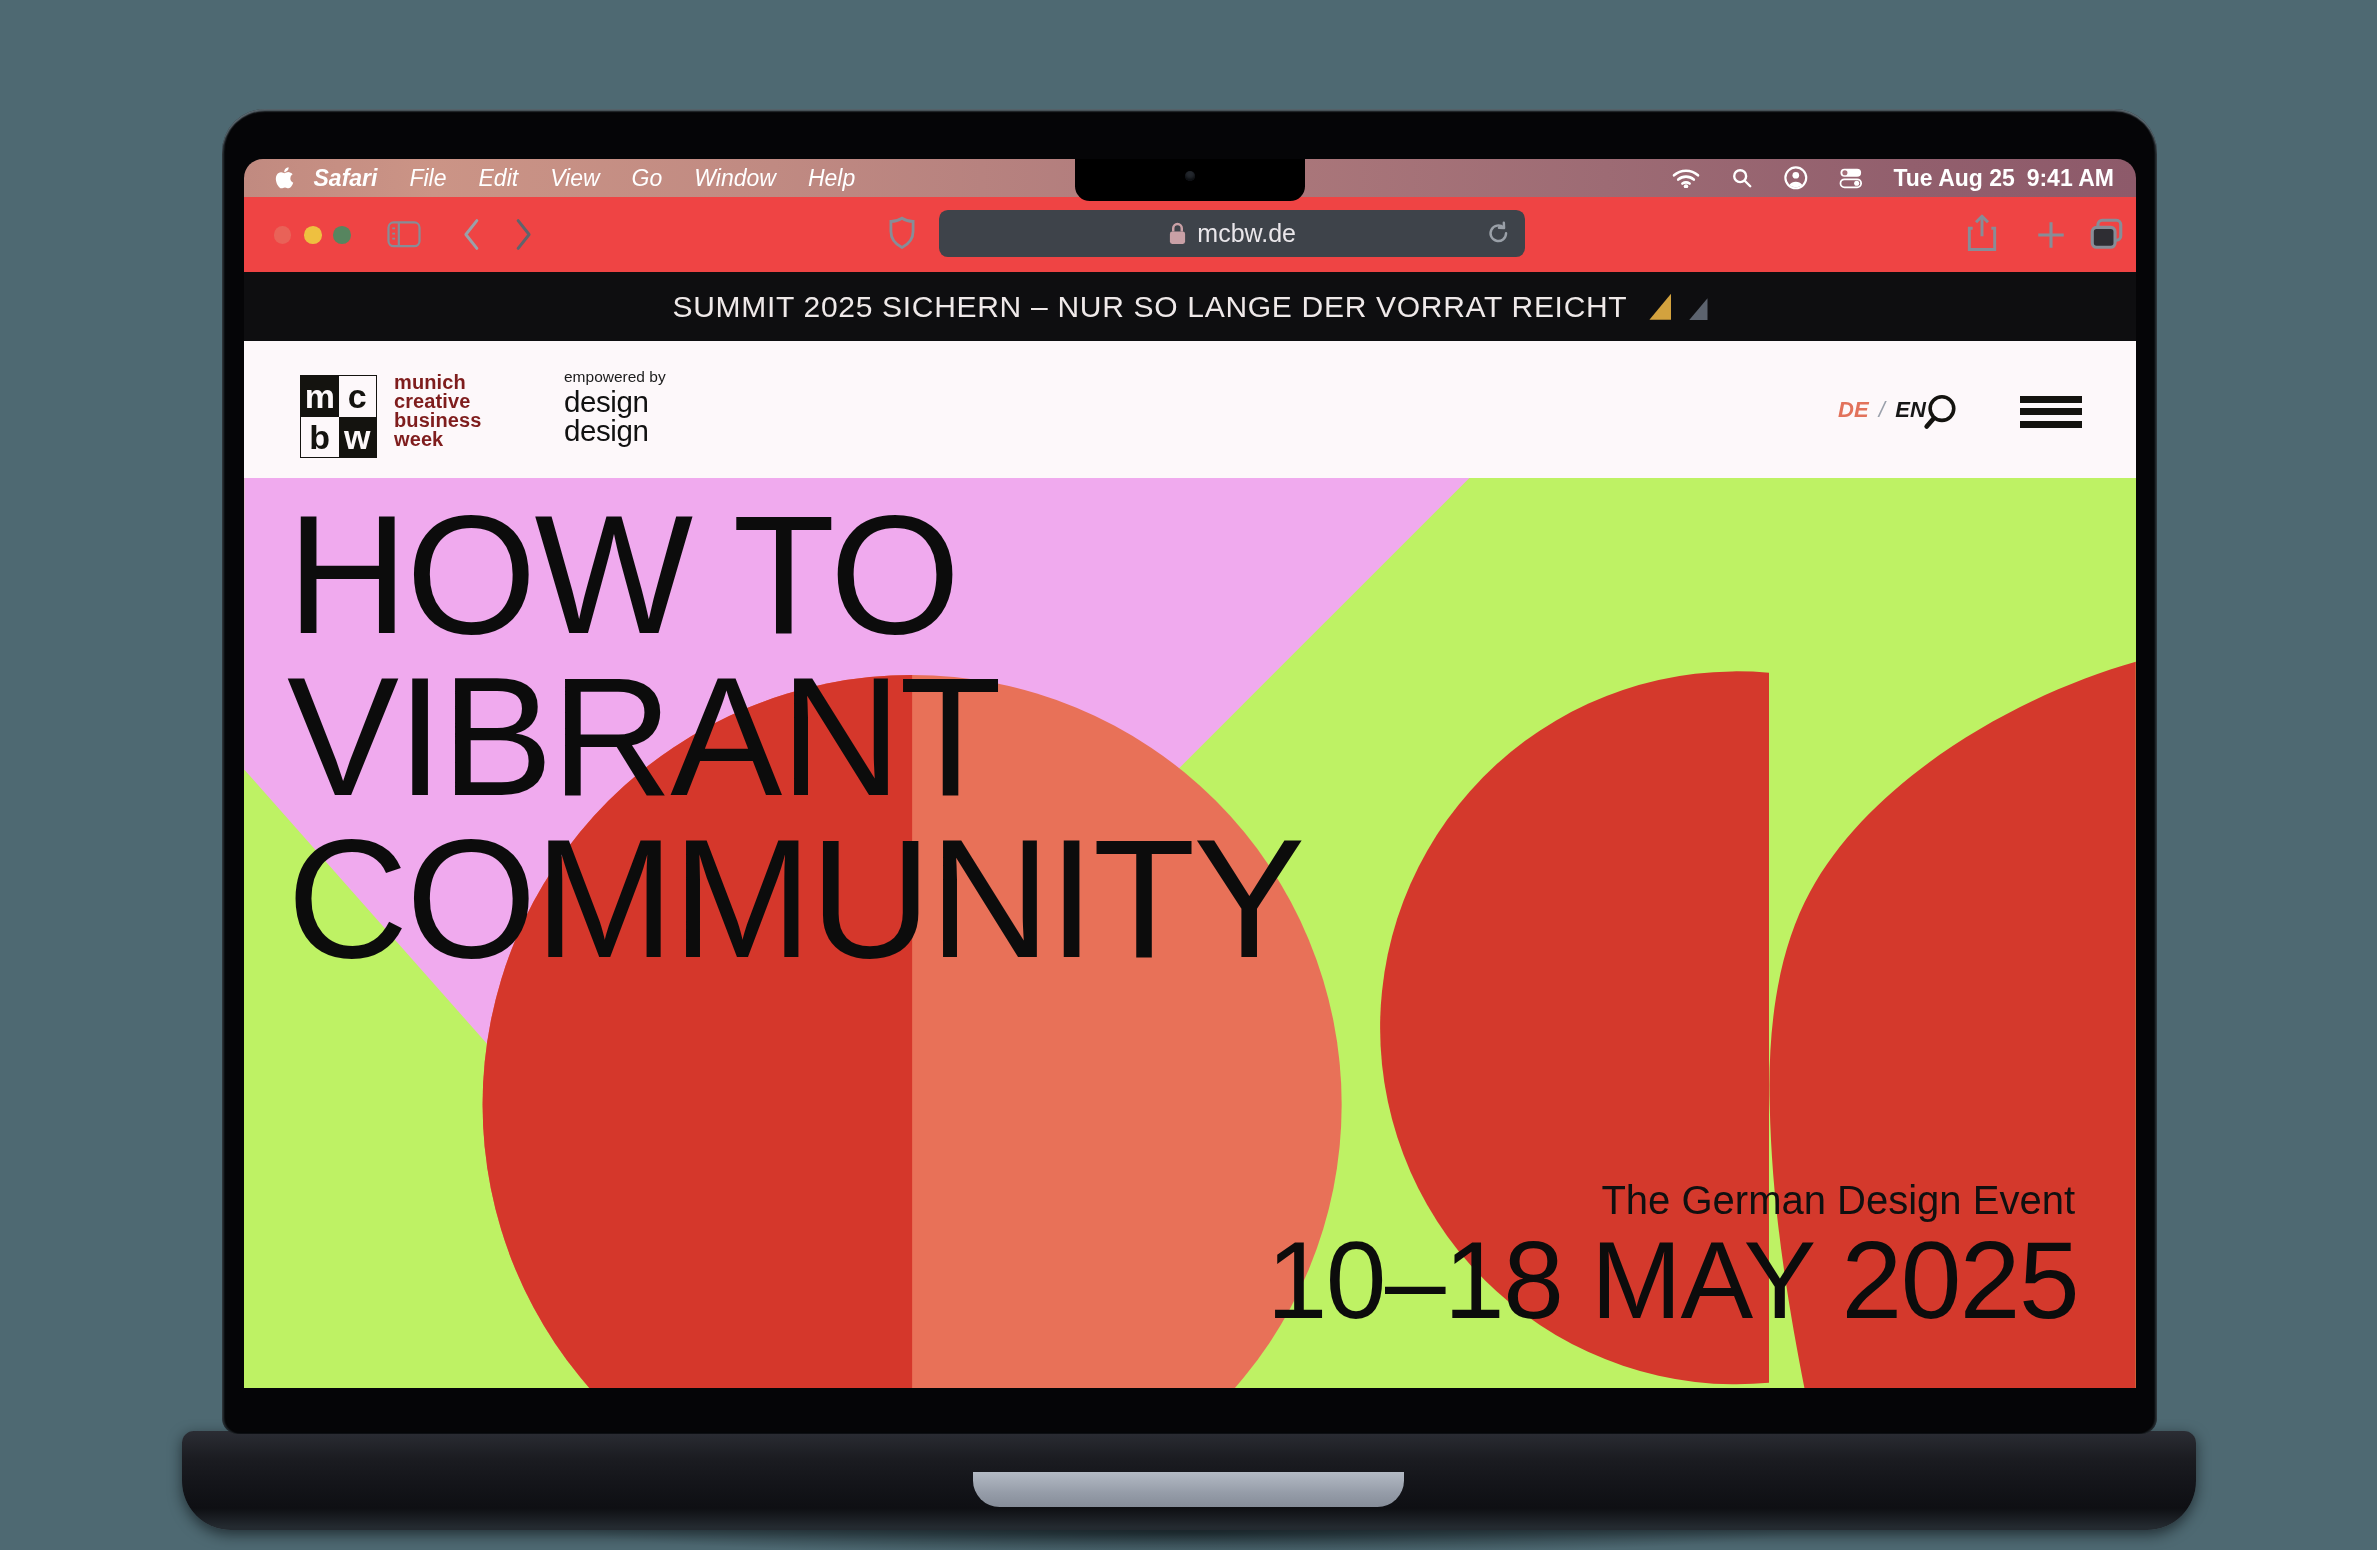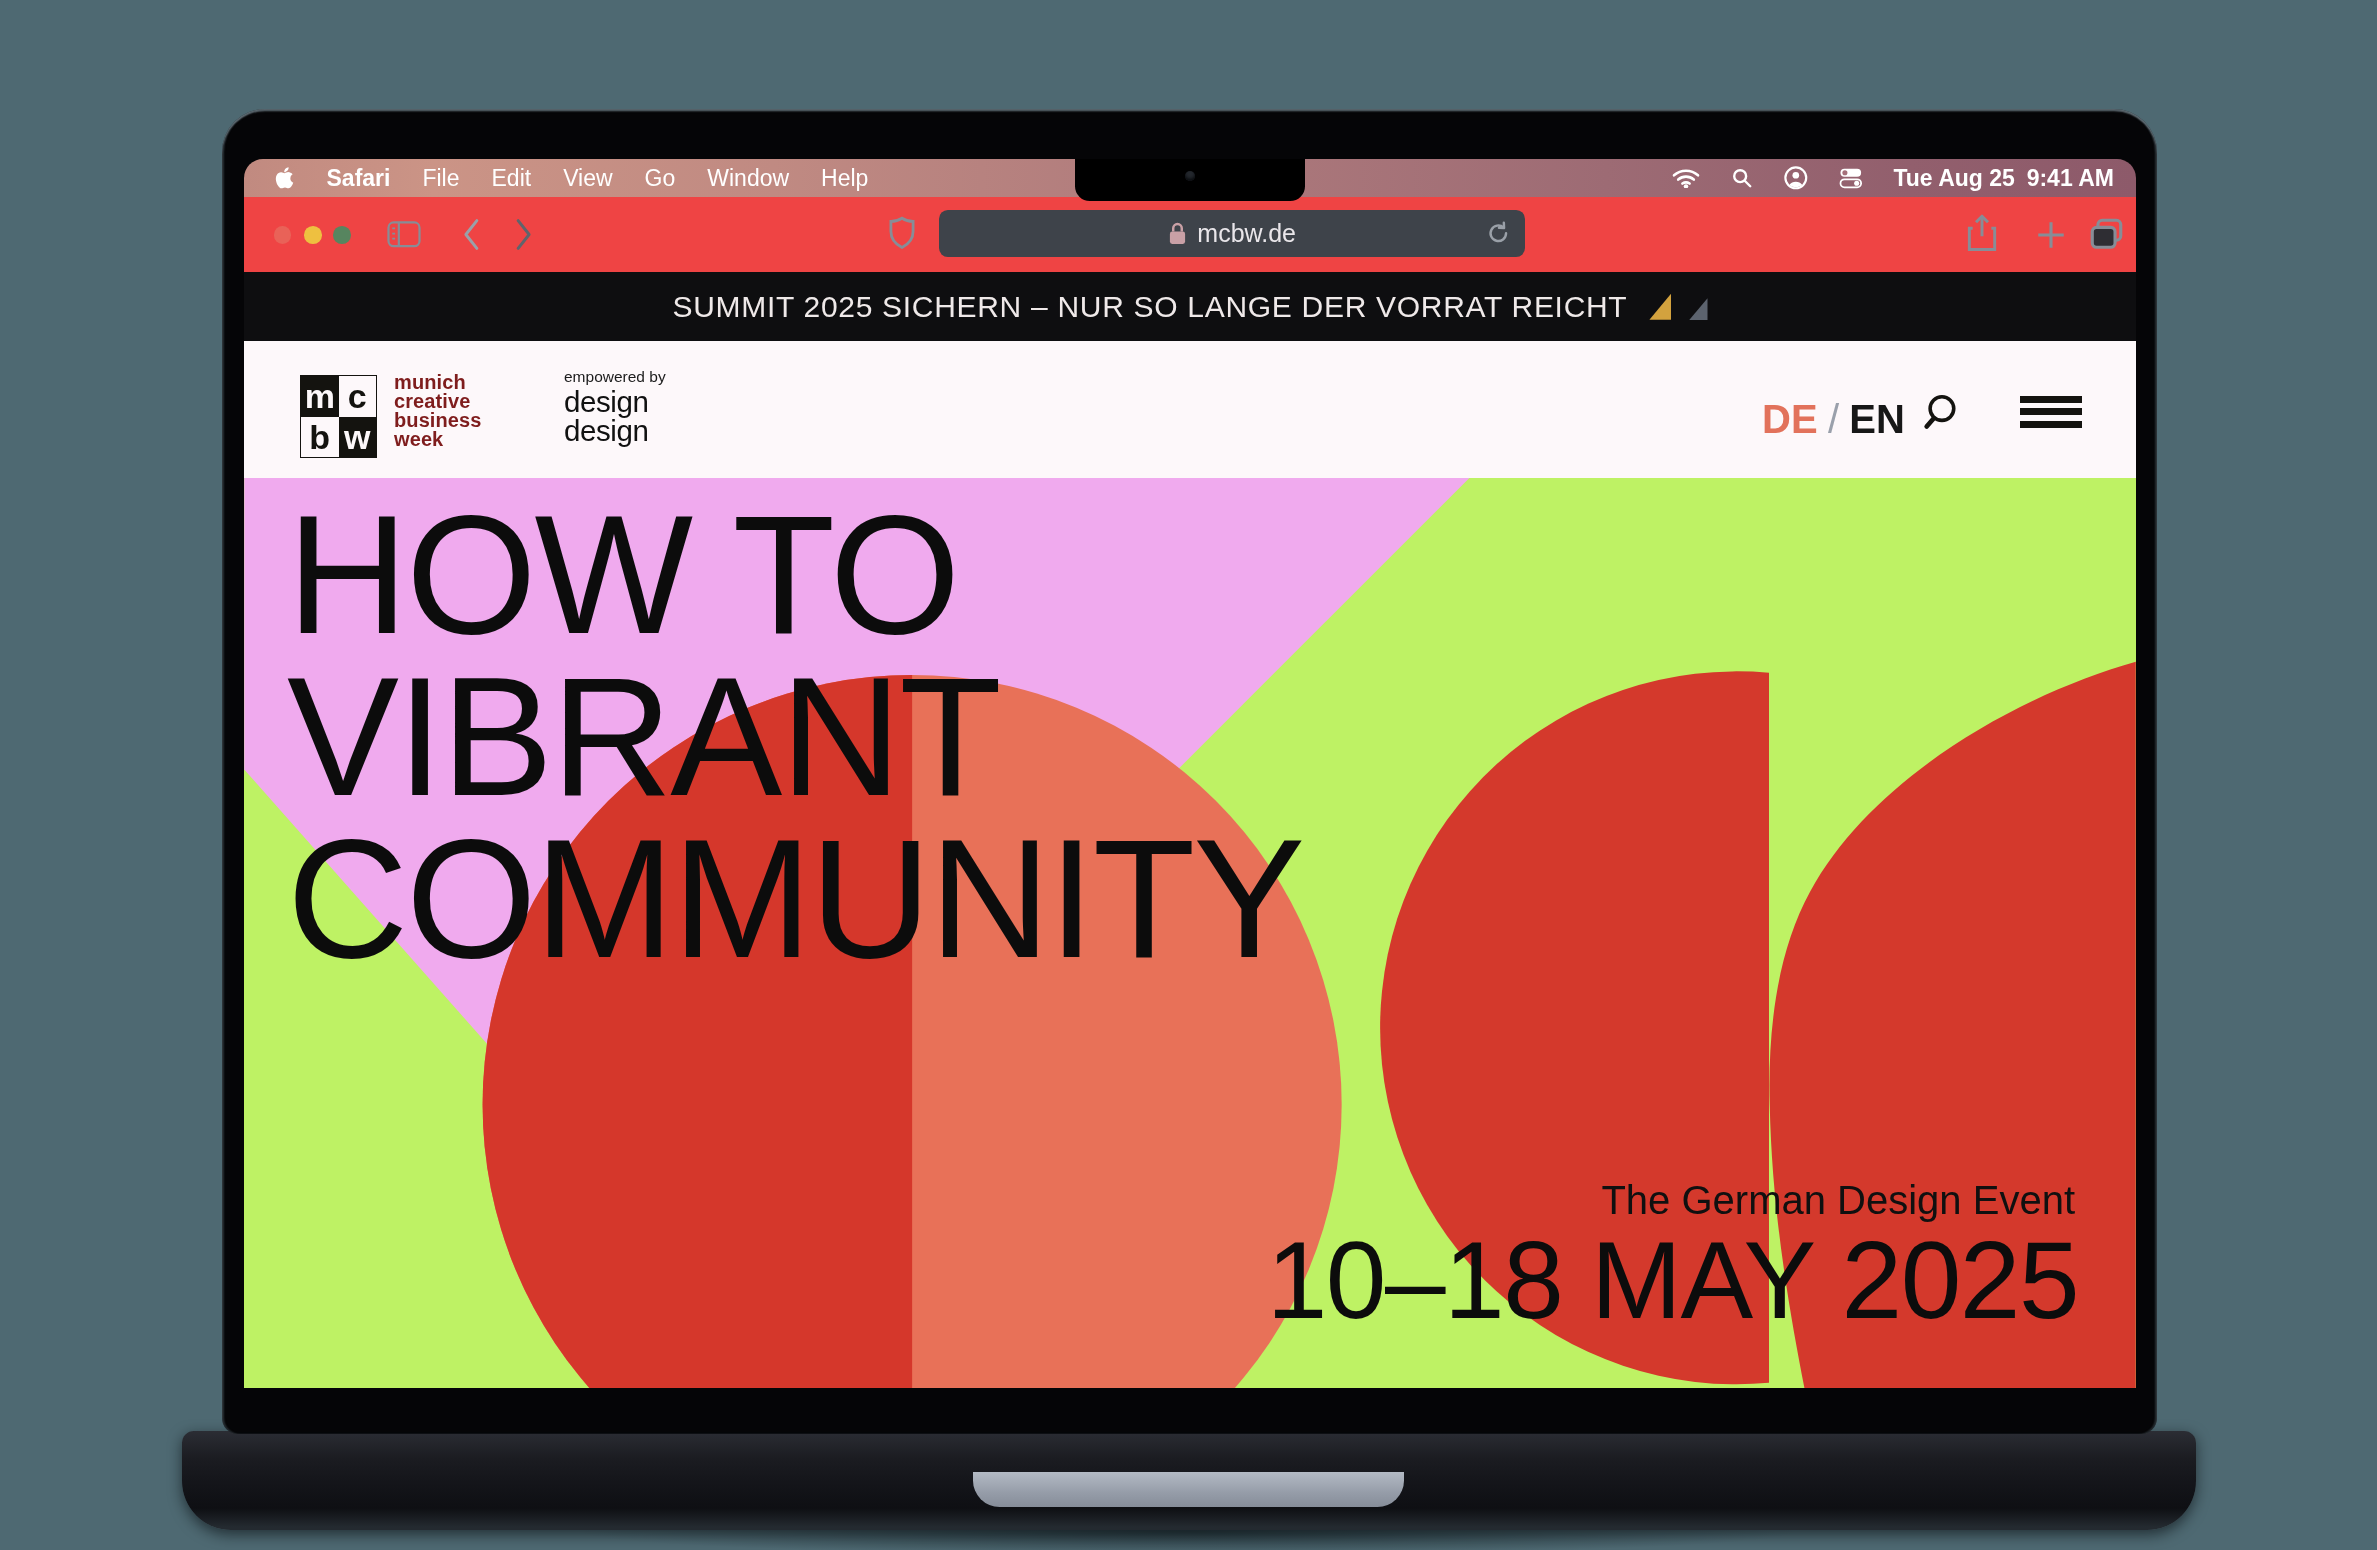--- a/index.html
+++ b/index.html
@@ -15,21 +15,21 @@
     background:linear-gradient(#b3bac4,#959ca8 60%,#868d99);}
   .lid{left:222px;top:109px;width:1935px;height:1325px;background:#050507;
     border-radius:43px 43px 16px 16px;box-shadow:inset 0 2.2px 1.5px rgba(150,170,180,.55),inset 2.2px 0 1.5px rgba(90,105,115,.35),inset -2.2px 0 1.5px rgba(90,105,115,.35);}
   .screen{left:22px;top:50px;width:1892px;height:1229px;border-radius:19px 19px 0 0;overflow:hidden;background:#000;}
   .notch{left:50%;top:0;width:230px;height:42px;margin-left:-115px;background:#000;border-radius:0 0 14.8px 14.8px;z-index:40;}
   .cam{left:50%;top:11.8px;width:10.3px;height:10.3px;margin-left:-5.2px;border-radius:50%;background:#23272d;box-shadow:inset 0 -2.2px 3px #0a0c0f;}
   
   .menubar{position:relative;height:38px;display:flex;align-items:center;padding:0 22px 0 29.5px;box-sizing:border-box;
     background:linear-gradient(90deg,#c18a80 0%,#cb9486 10%,#c08a82 28%,#ae7a7c 50%,#9d6b74 72%,#925f6d 88%,#8d5a6a 100%);
     color:#fff;font-size:23px;}
-  .menubar .mitems{display:flex;gap:32px;align-items:center;margin-left:33px;}
+  .menubar .mitems{display:flex;gap:32px;align-items:center;margin-left:20px;font-style:italic;}
   .menubar .mitem{font-weight:500;}
   .menubar .mitem.app{font-weight:700;}
   .mstatus{margin-left:auto;display:flex;align-items:center;gap:31px;}
   .mclock{display:flex;gap:11.8px;font-weight:600;}
   
   .toolbar{position:relative;height:75px;background:#ef4444;}
   .tl{width:17.7px;height:17.7px;border-radius:50%;top:29px;}
   .urlbar{left:695px;top:12.6px;width:586px;height:47px;background:#3e434a;border-radius:8.9px;
     display:flex;align-items:center;justify-content:center;gap:10.3px;color:#e9e6ea;font-size:25px;}
   .urlrefresh{position:absolute;right:13.3px;top:10.3px;}
@@ -41,21 +41,21 @@
   
   .siteheader{position:relative;height:137px;background:#fdf8fa;}
   .logo{left:57px;top:35px;width:75px;height:81px;display:grid;grid-template-columns:1fr 1fr;grid-template-rows:1fr 1fr;
     outline:0.7px solid #14130f;}
   .logo div{display:flex;align-items:center;justify-content:center;font-weight:700;font-size:34px;line-height:1;}
   .t-dark{background:#14130f;color:#fdf8fa;}
   .t-light{background:#fdf8fa;color:#14130f;}
   .logocap{left:150px;top:32px;font-weight:700;font-size:20px;line-height:19px;color:#7f1d1d;letter-spacing:0.1px;}
   .empow{left:320px;top:26.6px;font-size:15.5px;color:#1c1c1c;}
   .brand{left:320px;top:46px;font-size:29.5px;line-height:29px;color:#111;letter-spacing:-0.4px;}
-  .lang{left:1518px;top:56px;display:flex;gap:10.3px;font-size:40px;font-weight:700;}
+  .lang{left:1594px;top:56px;display:flex;gap:10.3px;font-size:22px;font-weight:700;font-style:italic;}
   .lang .sep{color:#9aa0ab;font-weight:400;}
   .hsearch{left:1678px;top:49px;}
   .hamburger{left:1776px;top:55px;width:62px;display:flex;flex-direction:column;gap:5.9px;cursor:pointer;}
   .hamburger i{display:block;height:6.6px;background:#14130f;}
   
   .hero{position:relative;height:910px;background:#bef264;overflow:hidden;}
   .headline{left:43px;top:15.5px;font-size:168px;line-height:162px;letter-spacing:-2.2px;color:#0c0c0c;z-index:5;}
   .evlabel{right:61px;top:700px;font-size:40px;color:#101010;z-index:6;}
   .evdates{right:58px;top:739px;font-size:109px;letter-spacing:-1.5px;color:#0c0c0c;z-index:6;}
   .icon{display:block;}

